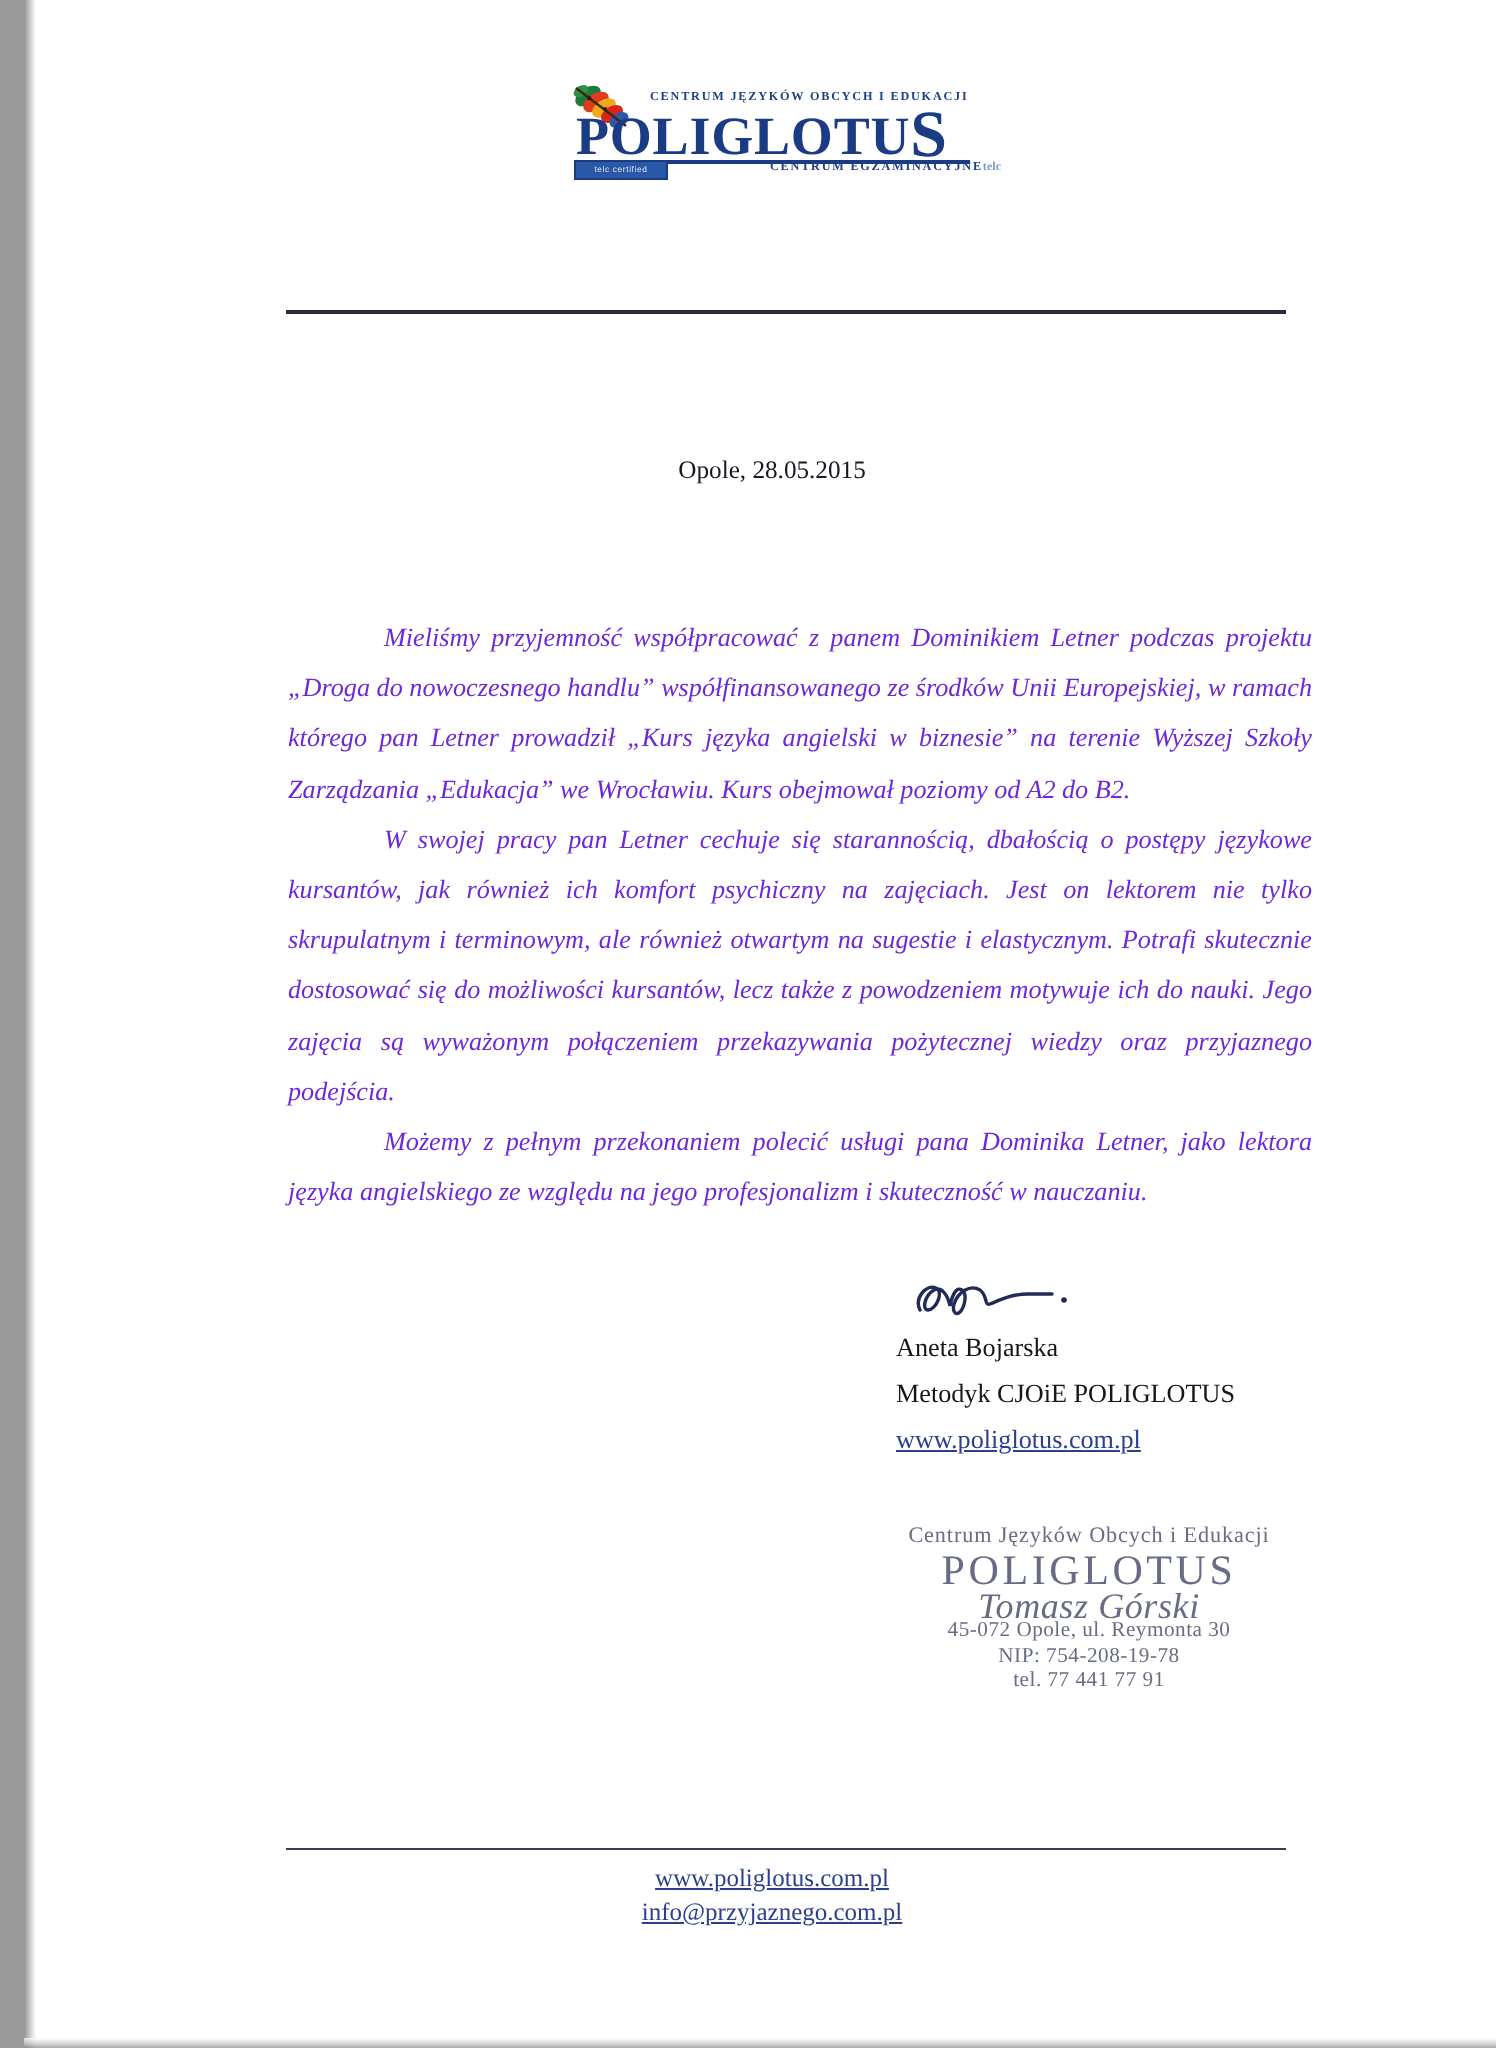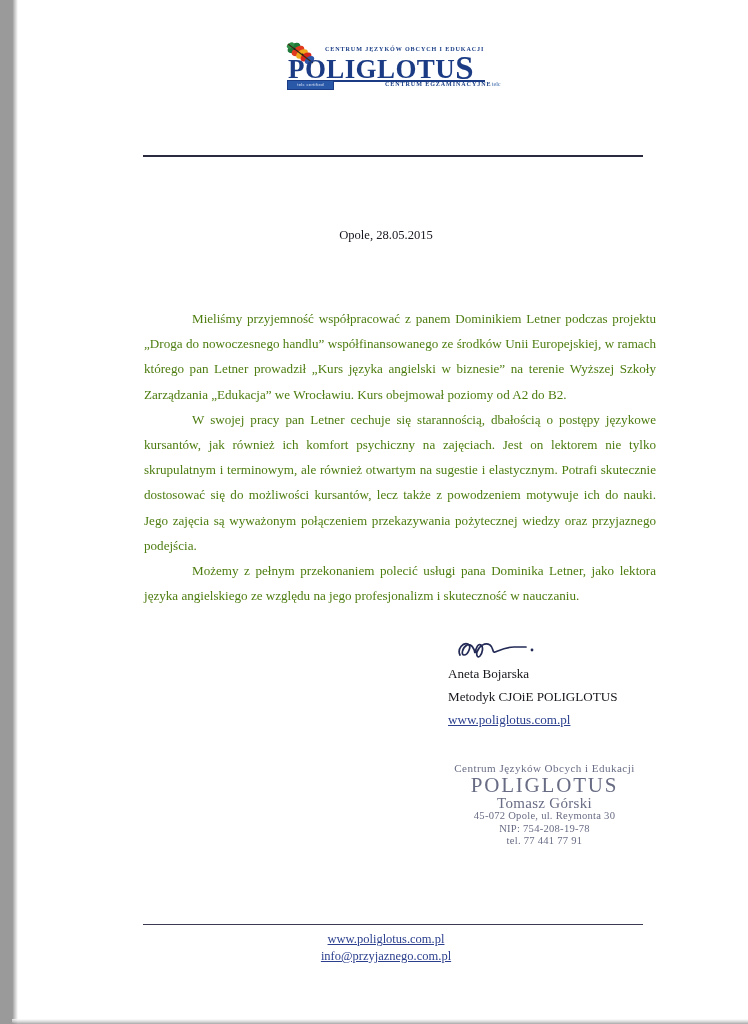--- a/index.html
+++ b/index.html
@@ -159,23 +159,24 @@
     font-size: 12.6px;
     color: #171720;
   }
   .letter-body {
     position: absolute;
     left: 132px;
     width: 512px;
     top: 306px;
     font-family: "Liberation Serif", serif;
     font-size: 13.1px;
-    color: #4d7c0f;
+    color: #6d28d9;
     text-align: justify;
     line-height: 25.2px;
+    font-style: italic;
   }
   .letter-body p {
     margin: 0;
     text-indent: 48px;
   }
 
   
   .signature-area {
     position: absolute;
     left: 436px;
@@ -222,24 +223,25 @@
     letter-spacing: .45px;
     white-space: nowrap;
   }
   .stamp .st-l2 {
     font-size: 21px;
     letter-spacing: 1.8px;
     line-height: 22px;
     white-space: nowrap;
   }
   .stamp .st-l3 {
-    font-size: 15px;
+    font-size: 18px;
     letter-spacing: .3px;
     line-height: 14px;
     white-space: nowrap;
+    font-style: italic;
   }
   .stamp .st-l4,
   .stamp .st-l5,
   .stamp .st-l6 {
     font-size: 10.6px;
     letter-spacing: .25px;
     line-height: 12.6px;
     white-space: nowrap;
   }
 

